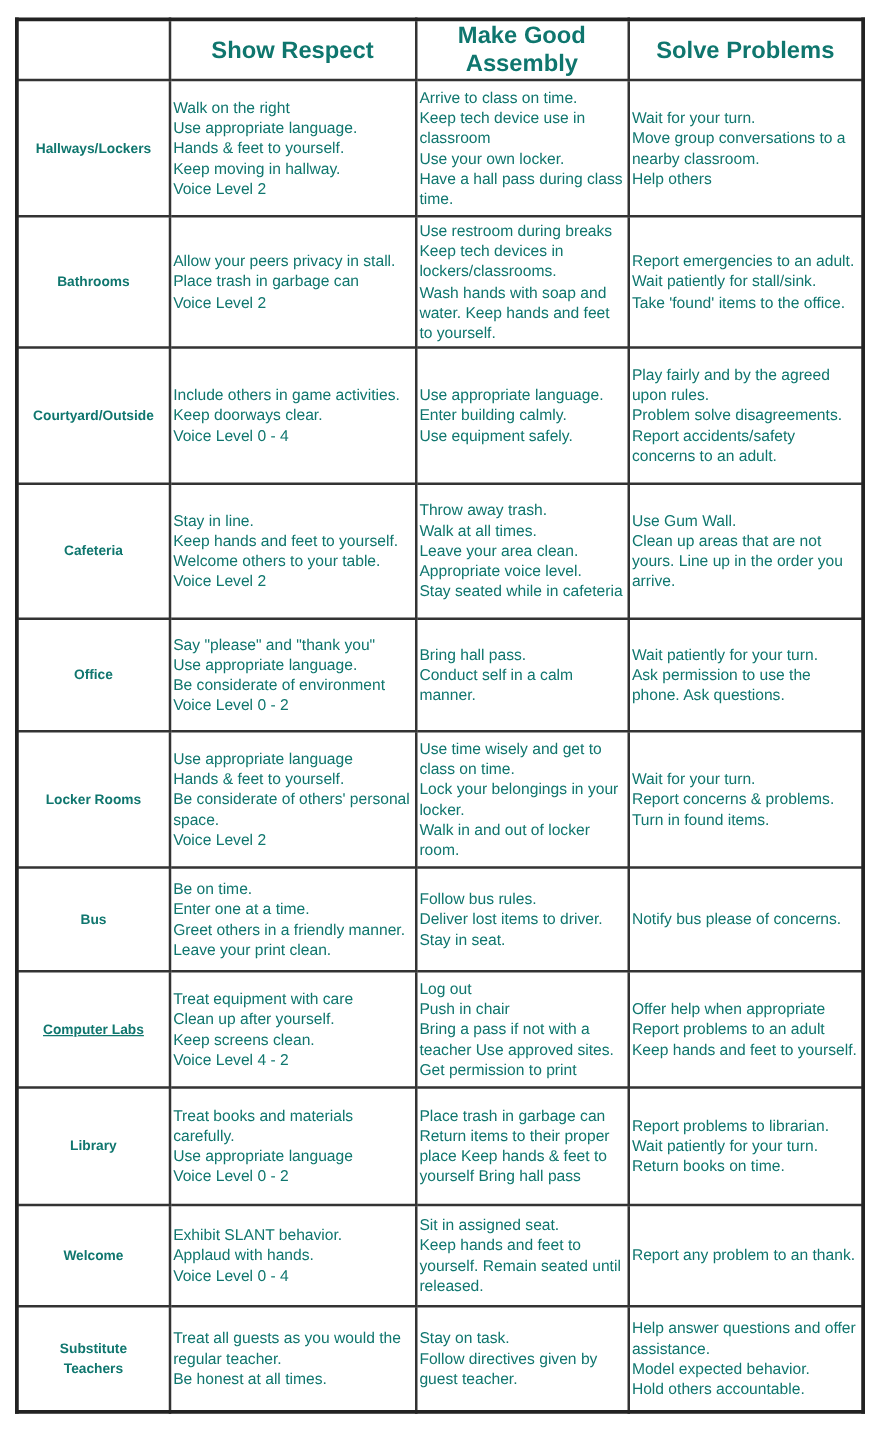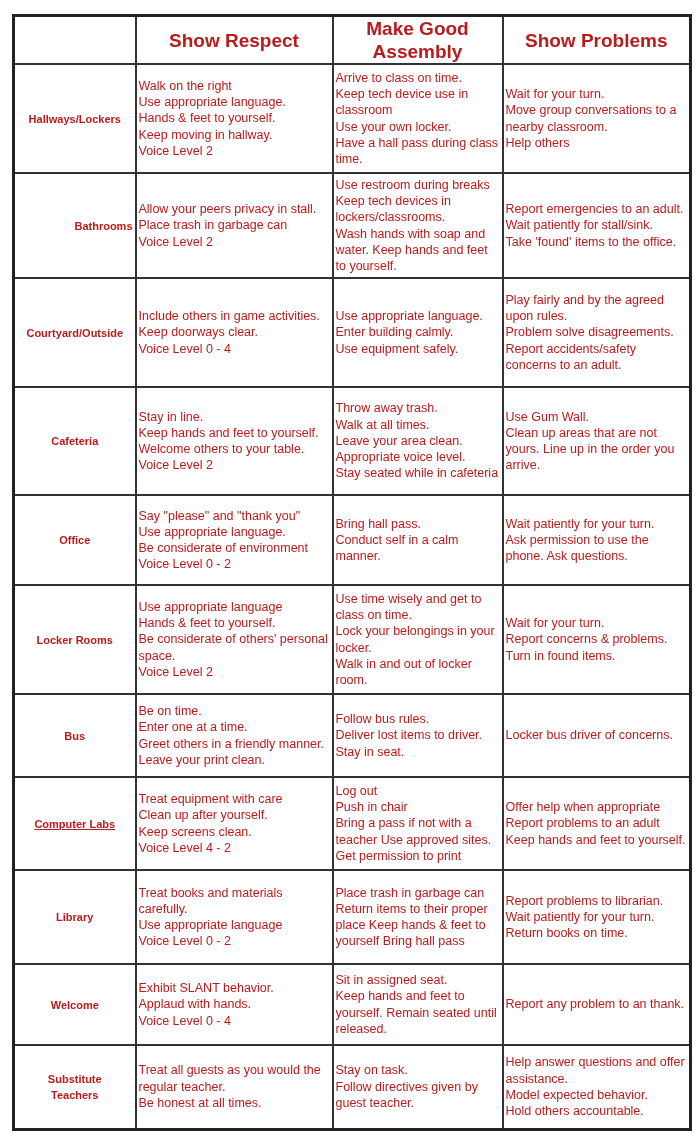--- a/index.html
+++ b/index.html
@@ -5,21 +5,21 @@
     html, body { margin: 0; padding: 0; background: #ffffff; }
     body { width: 700px; height: 1146px; position: relative; overflow: hidden; }
     .matrix {
       position: absolute;
       left: 12px; top: 14px;
       width: 679px;
       border-collapse: collapse;
       border: 3px solid #222222;
       table-layout: fixed;
       font-family: "Liberation Sans", sans-serif;
-      color: #b91c1c;
+      color: #0f766e;
     }
     .matrix td, .matrix th {
       border: 2px solid #333333;
       padding: 0 2px;
       vertical-align: middle;
     }
     .matrix th {
       font-weight: bold;
       font-size: 19px;
       line-height: 23px;
@@ -52,41 +52,41 @@
       <col class="c1">
       <col class="c2">
       <col class="c3">
   </colgroup>
   <thead>
     <tr>
       <th></th>
       <th>Show Respect</th>
       <th style="white-space:pre-line;">Make Good
 Assembly</th>
-      <th>Show Problems</th>
+      <th>Solve Problems</th>
     </tr>
   </thead>
   <tbody id="matrix-body">
   <tr style="height: 109px;">
         <td class="loc" style="white-space: pre-line;">Hallways/Lockers</td>
         <td class="cell">Walk on the right
 Use appropriate language.
 Hands &amp; feet to yourself.
 Keep moving in hallway.
 Voice Level 2</td>
         <td class="cell">Arrive to class on time.
 Keep tech device use in classroom
 Use your own locker.
 Have a hall pass during class time.</td>
         <td class="cell">Wait for your turn.
 Move group conversations to a nearby classroom.
 Help others</td>
       </tr>
       <tr style="height: 105px;">
-        <td class="loc" style="white-space: pre-line; text-align: right;">Bathrooms</td>
+        <td class="loc" style="white-space: pre-line;">Bathrooms</td>
         <td class="cell">Allow your peers privacy in stall.
 Place trash in garbage can
 Voice Level 2</td>
         <td class="cell">Use restroom during breaks
 Keep tech devices in lockers/classrooms.
 Wash hands with soap and water.           Keep hands and feet to yourself.</td>
         <td class="cell">Report emergencies to an adult.
 Wait patiently for stall/sink.
 Take 'found' items to the office.</td>
       </tr>
@@ -142,21 +142,21 @@
       </tr>
       <tr style="height: 83px;">
         <td class="loc" style="white-space: pre-line;">Bus</td>
         <td class="cell">Be on time.
 Enter one at a time.
 Greet others in a friendly manner.
 Leave your print clean.</td>
         <td class="cell">Follow bus rules.
 Deliver lost items to driver.
 Stay in seat.</td>
-        <td class="cell">Locker bus driver of concerns.</td>
+        <td class="cell">Notify bus please of concerns.</td>
       </tr>
       <tr style="height: 93px;">
         <td class="loc" style="white-space: pre-line; text-decoration: underline;">Computer Labs</td>
         <td class="cell">Treat equipment with care
 Clean up after yourself.
 Keep screens clean.
 Voice Level 4 - 2</td>
         <td class="cell">Log out
 Push in chair
 Bring a pass if not with a teacher     Use approved sites.                Get permission to print</td>

